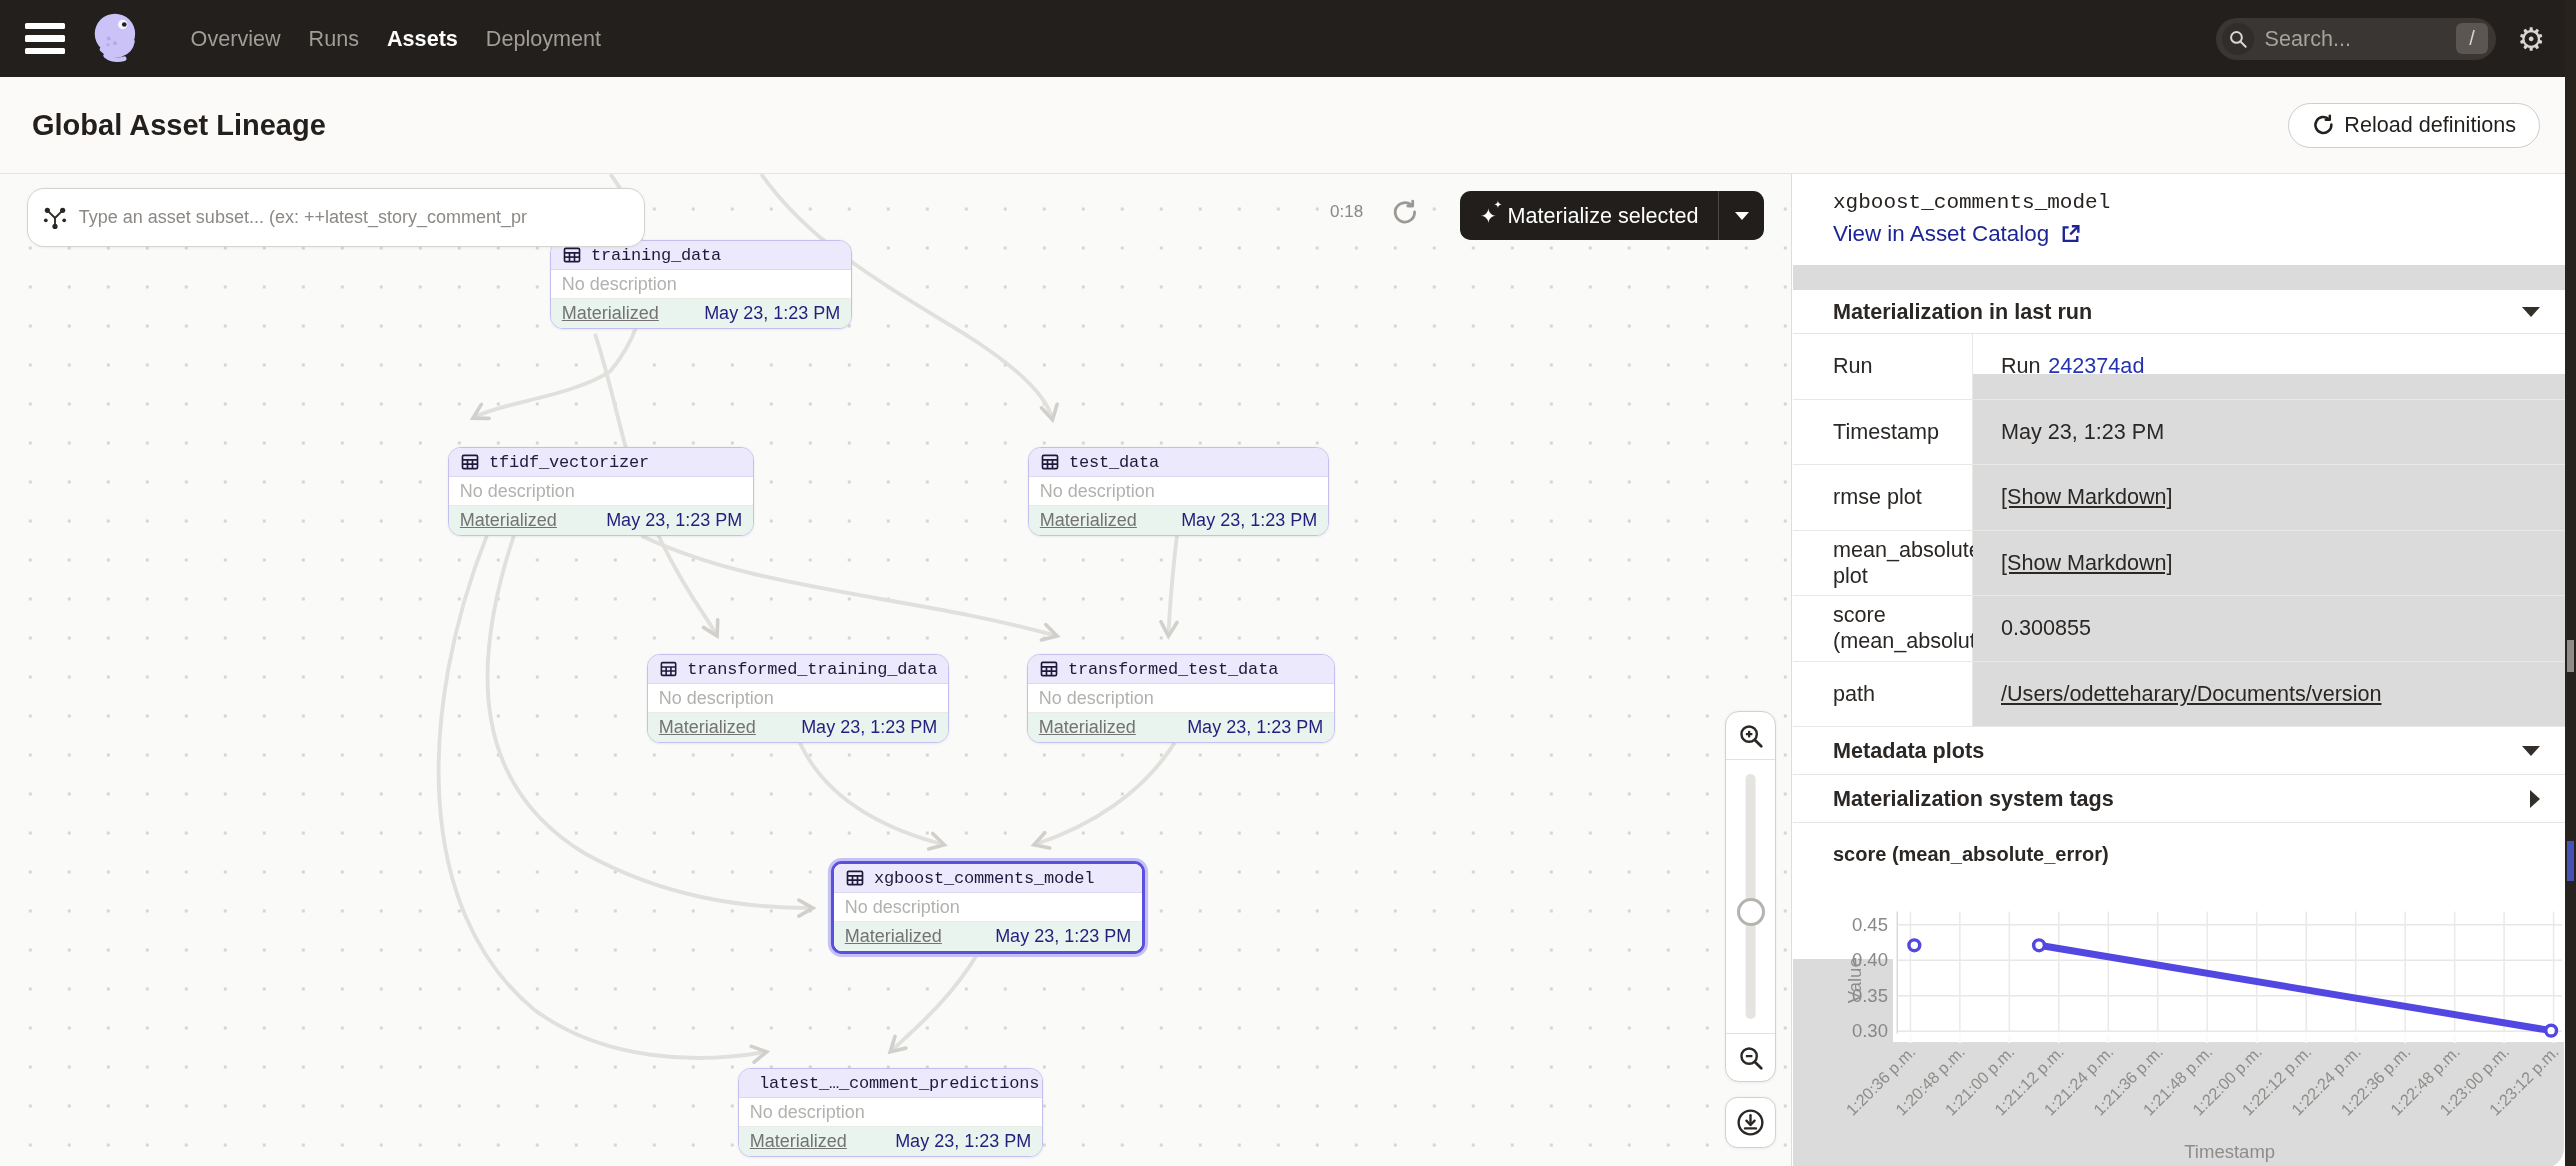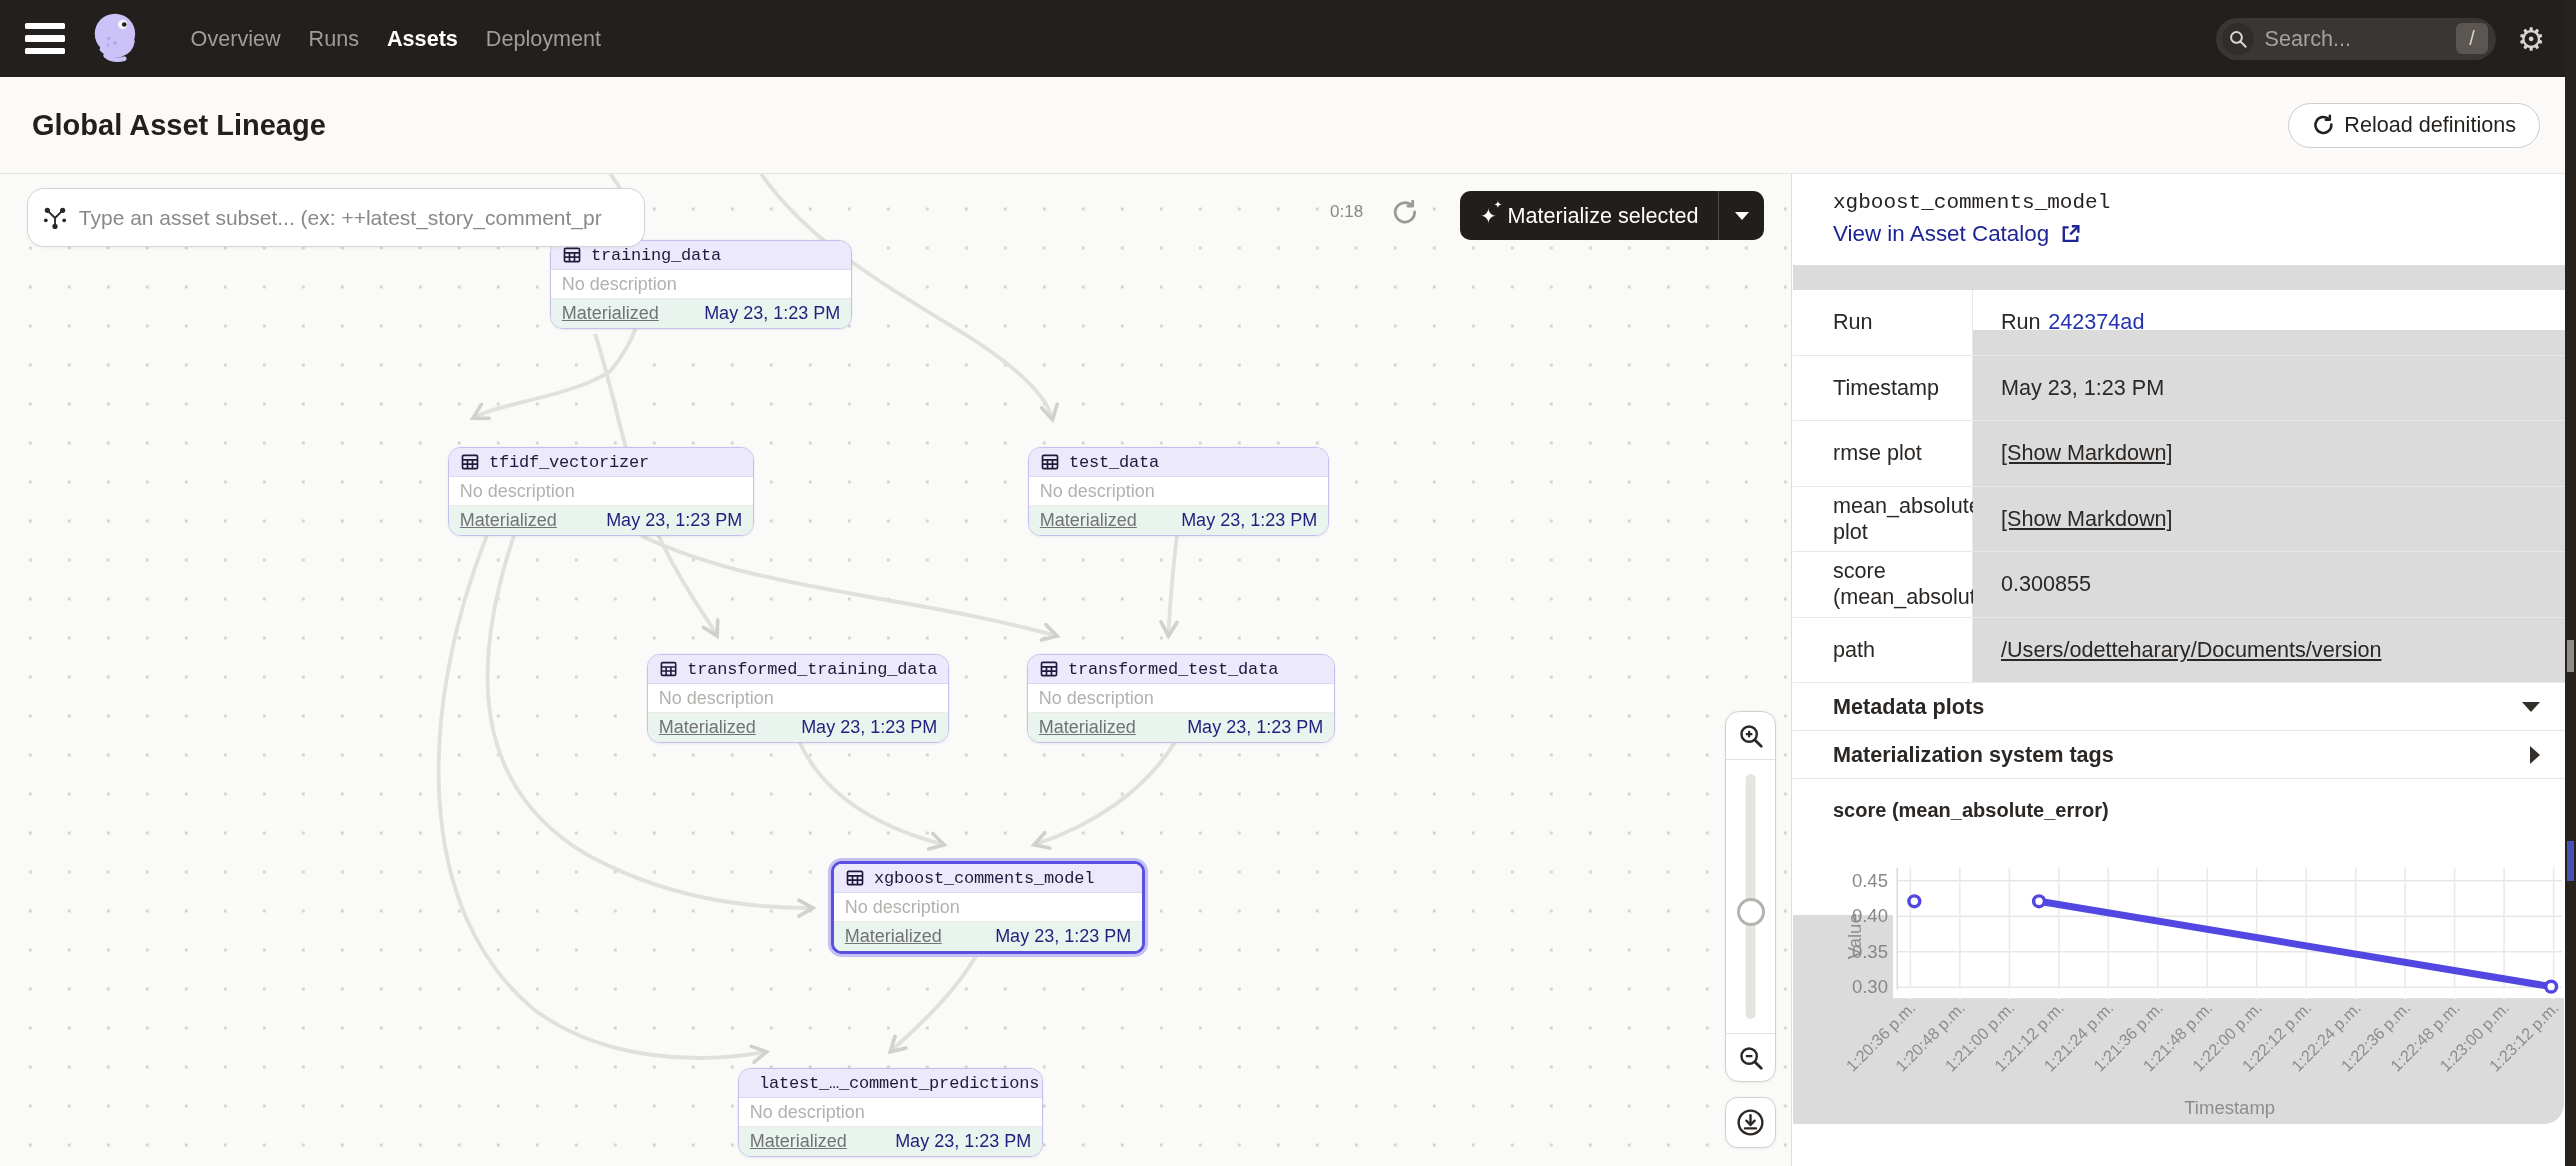--- a/index.html
+++ b/index.html
@@ -58,21 +58,21 @@
              font-size:18px; color:#b3b1ae; border-bottom:0.8px solid #eceae7; white-space:nowrap; }
   .an-footer { height:29px; background:#e9f4ee; display:flex; align-items:center;
                justify-content:space-between; padding:0 10.8px; white-space:nowrap; }
   .an-status { font-size:18px; color:#737373;text-decoration:underline; }
   .an-time { font-size:18px; color:#241e7e; }
 
   .subset-input { position:absolute; left:27px; top:14px; width:618px; height:59px;
                   background:#fff; border:1.5px solid #d6d4d1; border-radius:17px;
                   display:flex; align-items:center; padding:0 14px; z-index:5;
                   box-shadow:0 0.8px 3.1px rgba(0,0,0,.05); }
-  .subset-input input { flex:1; border:none; outline:none; font-size:21px; color:#1d4ed8;
+  .subset-input input { flex:1; border:none; outline:none; font-size:18px; color:#1d4ed8;
                         margin-left:10.8px; background:transparent;
                         font-family:"Liberation Sans",sans-serif; }
   .subset-input input::placeholder { color:#8b8885; }
   .graph-timer { position:absolute; left:1330px; top:28px; font-size:17px; color:#8b8885; z-index:5; }
   .timer-refresh { position:absolute; left:1391px; top:25px; z-index:5; cursor:pointer; }
 
   .mat-btn { position:absolute; left:1460px; top:17px; height:49px; background:#211e1b;
              border-radius:10.8px; display:flex; align-items:center; color:#fff; z-index:5; cursor:pointer; }
   .mat-main { display:flex; align-items:center; gap:10.8px; padding:0 20px; font-size:21.6px; }
   .sparkle { position:relative; font-family:"DejaVu Sans",sans-serif; font-size:20px; }
@@ -398,20 +398,24 @@
         <span>View in Asset Catalog</span>
         <svg width="21.6" height="21.6" viewBox="0 0 20 20">
           <path d="M8 4 H3.5 V16.5 H16 V12" fill="none" stroke="#1d2596" stroke-width="2.2"></path>
           <path d="M11 3 H17 V9" fill="none" stroke="#1d2596" stroke-width="2.2"></path>
           <line x1="17" y1="3" x2="9.5" y2="10.5" stroke="#1d2596" stroke-width="2.2"></line>
         </svg>
       </div>
     </div>
     <div class="dp-grayband"></div>
 
+    <div class="dp-sec h1">
+      <span>Materialization in last run</span>
+      <span class="tri-down"></span>
+    </div>
 
     <div class="dp-table" id="dp-table">
         <div class="dp-row">
           <div class="dp-key">Run</div>
           <div class="dp-val run">
             <span>Run</span>
             <span class="run-id">242374ad</span>
           </div>
         </div>
         <div class="dp-row">

